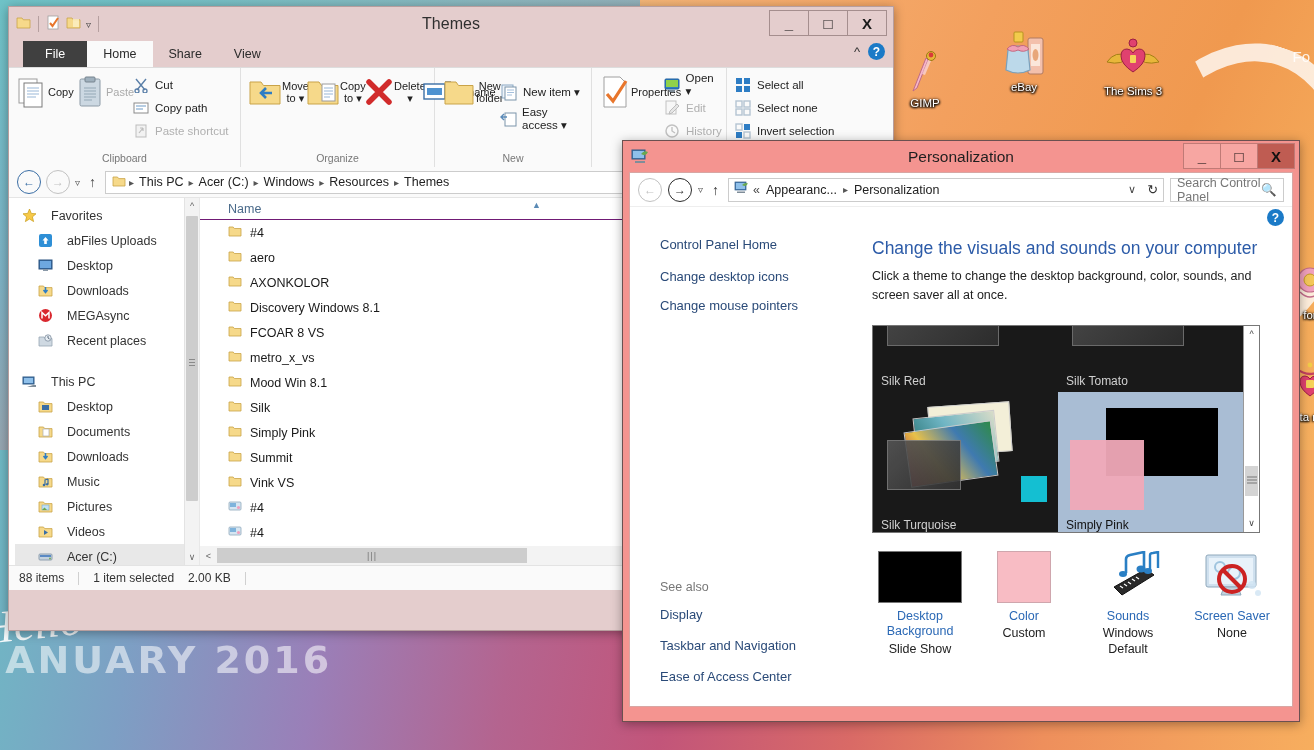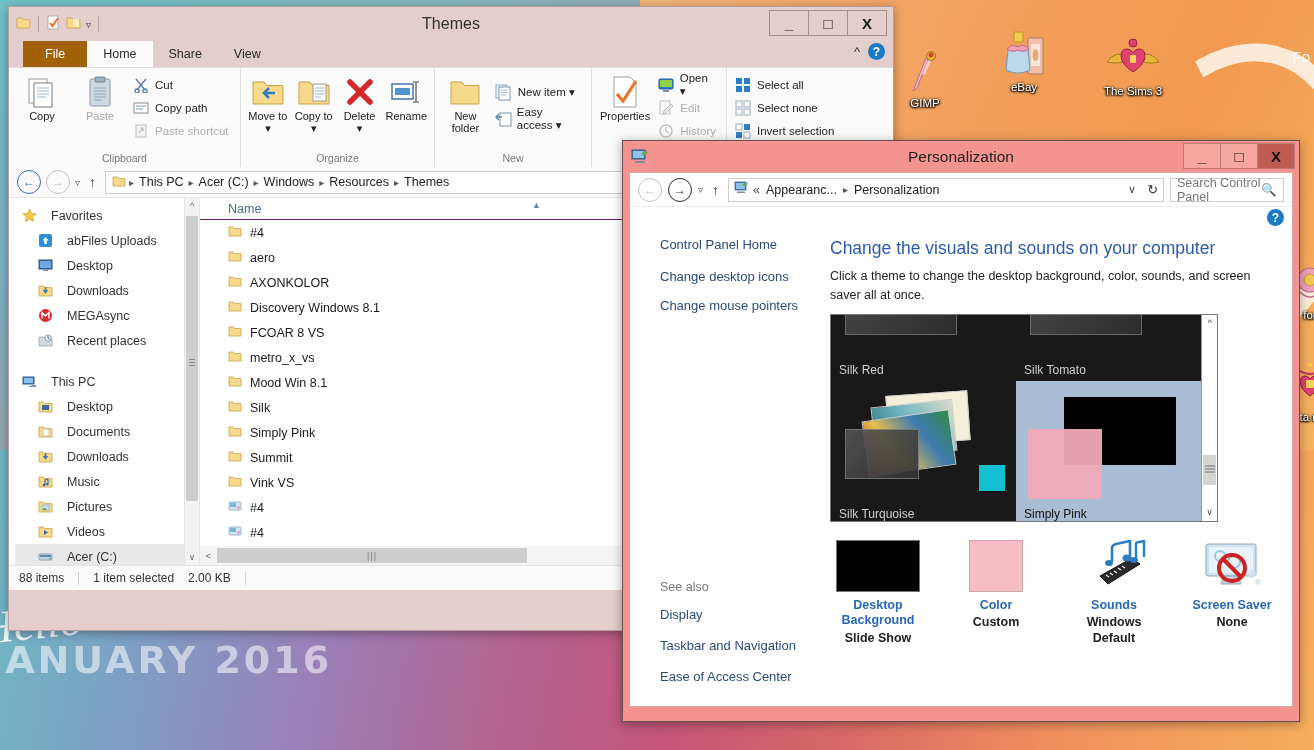--- a/index.html
+++ b/index.html
@@ -87,36 +87,36 @@
     width:40px; height:26px; border:1px solid #a58e8e; margin-left:-1px;
     background:#e4cdcd; display:flex; align-items:center; justify-content:center;
     font-size:15px; color:#1a1a1a; cursor:pointer; font-weight:bold;
   }
 
   
   .exp-tabs { height:26px; display:flex; align-items:stretch; background:#e4cdcd;
     position:relative; padding-left:14px; }
   .tab { padding:0 16px; display:flex; align-items:center; font-size:12.5px;
     color:#2b2b2b; cursor:pointer; }
-  .tab.file { background:#a16207; color:#fff; padding:0 22px; }
+  .tab.file { background:#404040; color:#fff; padding:0 22px; }
   .tab.active { background:#fafafa; }
   .tabright { position:absolute; right:8px; top:2px; display:flex; align-items:center; gap:8px; }
   .caret-up { font-size:13px; color:#333; cursor:pointer; }
   .helpo { width:17px; height:17px; border-radius:50%; background:#1b7ac7; color:#fff;
     font-size:12px; display:flex; align-items:center; justify-content:center;
     font-weight:bold; cursor:pointer; }
 
   
   .ribbon { height:100px; background:#fafafa; border-top:1px solid #ddd;
     display:flex; position:relative; }
   .rgroup { display:flex; flex-direction:column; border-right:1px solid #e0e0e0;
     padding:3px 5px 0; position:relative; }
   .rgbody { display:flex; flex:1; align-items:flex-start; gap:2px; }
   .rglabel { text-align:center; font-size:10.5px; color:#777; padding-bottom:3px; }
-  .bigbtn { width:56px; display:flex; flex-direction:column; align-items:center;
+  .bigbtn { width:56px; display:flex; flex-direction:row; align-items:center;
     padding:3px 2px; cursor:pointer; border-radius:2px; }
   .bigbtn .bi { height:36px; display:flex; align-items:center; justify-content:center; }
   .bigbtn .bl { font-size:11px; color:#222; text-align:center; line-height:1.05; margin-top:1px; }
   .bigbtn.dis .bl { color:#aaa; }
   .smallcol { display:flex; flex-direction:column; padding-top:3px; gap:1px; }
   .smallbtn { display:flex; align-items:center; gap:5px; font-size:11.5px; color:#222;
     padding:1px 5px 1px 2px; cursor:pointer; border-radius:2px; height:22px; }
   .smallbtn.dis { color:#b0b0b0; }
   .smallbtn .si { width:18px; height:18px; display:flex; align-items:center; justify-content:center; }
 
@@ -194,39 +194,39 @@
   .p-help { position:absolute; right:8px; top:2px; width:17px; height:17px;
     border-radius:50%; background:#1b7ac7; color:#fff; font-size:12px; font-weight:bold;
     display:flex; align-items:center; justify-content:center; cursor:pointer; }
 
   .p-cols { flex:1; display:flex; overflow:hidden; }
   .p-nav { width:248px; padding:6px 0 0 30px; display:flex; flex-direction:column; }
   .p-link { font-size:13px; color:#2a4a78; cursor:pointer; margin-bottom:15px; line-height:1.3; }
   .p-seealso-lbl { font-size:12.5px; color:#777; margin-bottom:13px; }
   .p-main { flex:1; padding:4px 14px 0 0; }
   .p-h1 { font-size:17.5px; color:#2c5ba8; line-height:1.28; margin:2px 0 8px; }
-  .p-sub { font-size:12.5px; color:#222; line-height:1.45; margin-bottom:10px; }
+  .p-sub { font-size:12.5px; color:#222; line-height:1.45; margin-bottom:21px; }
 
   .themewrap { position:relative; width:388px; height:208px; border:1px solid #777;
     background:#191919; overflow:hidden; }
   .themegrid { position:absolute; left:0; top:-78px; right:16px;
     display:grid; grid-template-columns:1fr 1fr; }
   .themecell { padding:6px 8px 4px; }
   .themecell.sel { background:#a9bdd4; }
   .tprev { position:relative; height:118px; }
   .tname { text-align:left; font-size:12px; color:#d0d0d0; margin-top:2px; }
   .themecell.sel .tname { color:#111; }
   .tscroll { position:absolute; right:0; top:0; bottom:0; width:16px; background:#fff;
     border-left:1px solid #999; }
   .tsarr { height:17px; display:flex; align-items:center; justify-content:center;
     font-size:9px; color:#444; cursor:pointer; }
   .tsthumb { position:absolute; left:1px; right:1px; top:140px; height:30px;
     background:#d4d4d4; display:flex; align-items:center; justify-content:center; cursor:pointer; }
 
-  .bottomitems { display:flex; gap:26px; margin-top:16px; padding-left:2px;font-weight:bold; }
+  .bottomitems { display:flex; gap:12px; margin-top:16px; padding-left:2px; }
   .bitem { width:92px; text-align:center; }
   .bthumb { height:56px; display:flex; align-items:center; justify-content:center; }
   .blink { font-size:12.5px; color:#2a68b5; line-height:1.25; cursor:pointer; margin-top:4px; }
   .bval { font-size:12.5px; color:#222; line-height:1.25; margin-top:2px; }
 </style>
 </head>
 <body>
 
 <div id="desktop">
   <div class="wp-base"></div>

